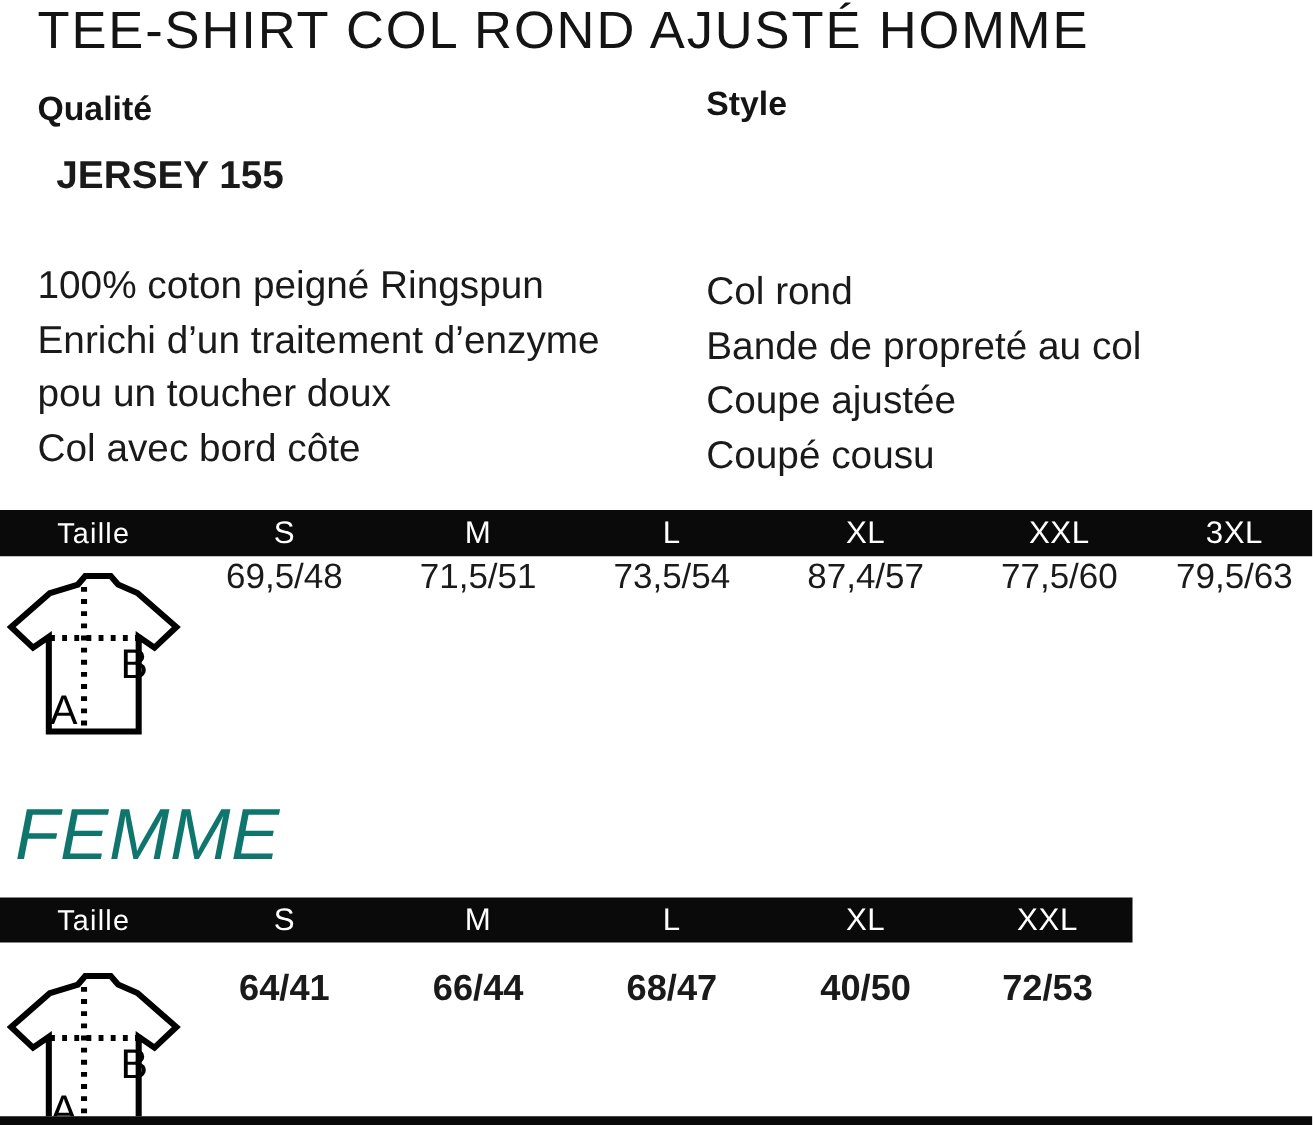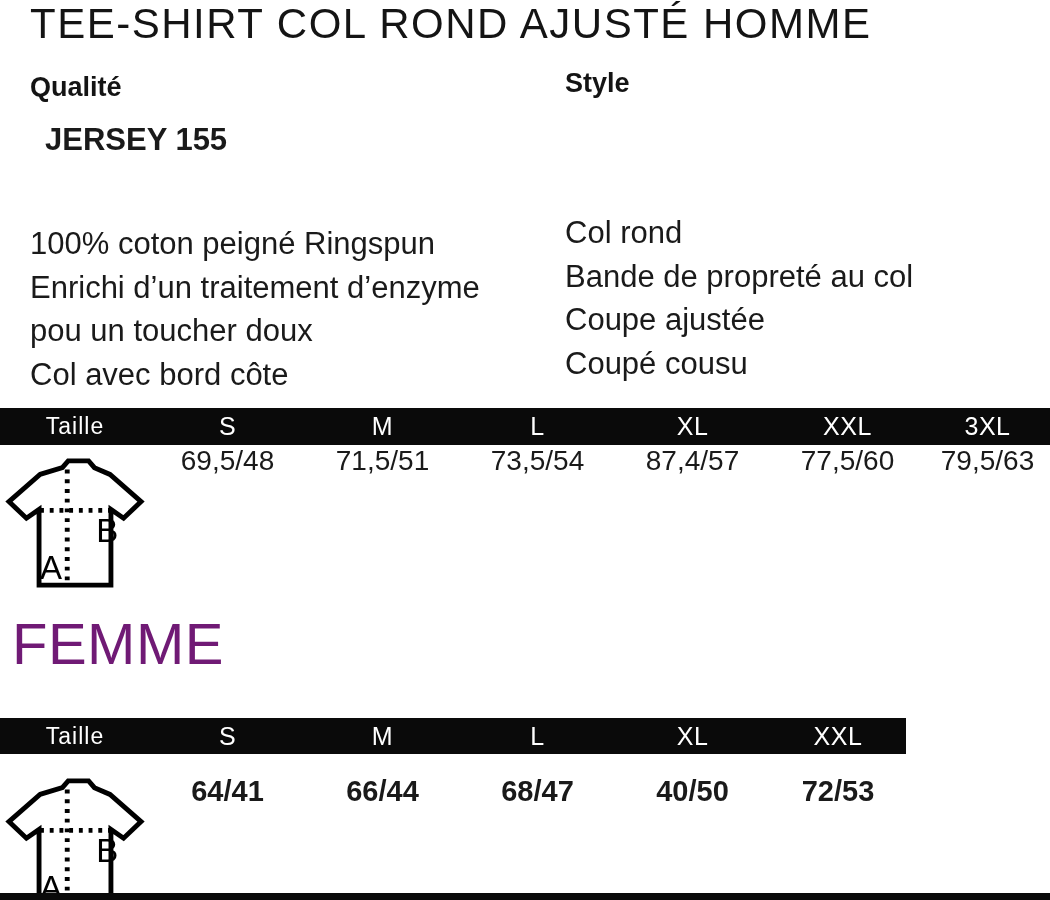--- a/index.html
+++ b/index.html
@@ -38,21 +38,21 @@
     font-weight: 700;
     margin-left: 15px;
   }
 
   .text-block {
     font-size: 31px;
     line-height: 43.5px;
     font-weight: 400;
     white-space: nowrap;
   }
-  .quality-lines { left: 30px; top: 222px; }
+  .quality-lines { left: 30px; top: 206px; }
   .style-lines   { left: 565px; top: 211px; }
 
   
   .size-header {
     background: #0a0a0a;
     color: #ffffff;
     display: flex;
     align-items: center;
   }
   .homme-header { left: 0; top: 408px; width: 1050px; height: 37px; }
@@ -79,25 +79,26 @@
   .vcell {
     width: 155px;
     text-align: center;
     white-space: nowrap;
   }
   .vcell.last { flex: 1; }
   .homme-row .vcell { font-size: 28px; font-weight: 400; }
   .femme-row .vcell { padding-top: 21px; font-size: 29px; font-weight: 700; }
 
   .femme-title {
-    left: 12px; top: 610px;
+    left: 12px; top: 634px;
     font-size: 58px;
     font-weight: 400;
     letter-spacing: 0.5px;
-    color: #701a75;
+    color: #0f766e;
+    font-style: italic;
   }
 
   .bottom-bar {
     left: 0; top: 893px;
     width: 1050px; height: 7px;
     background: #0a0a0a;
   }
 
   svg.tshirt { display: block; }
   svg.tshirt text {

